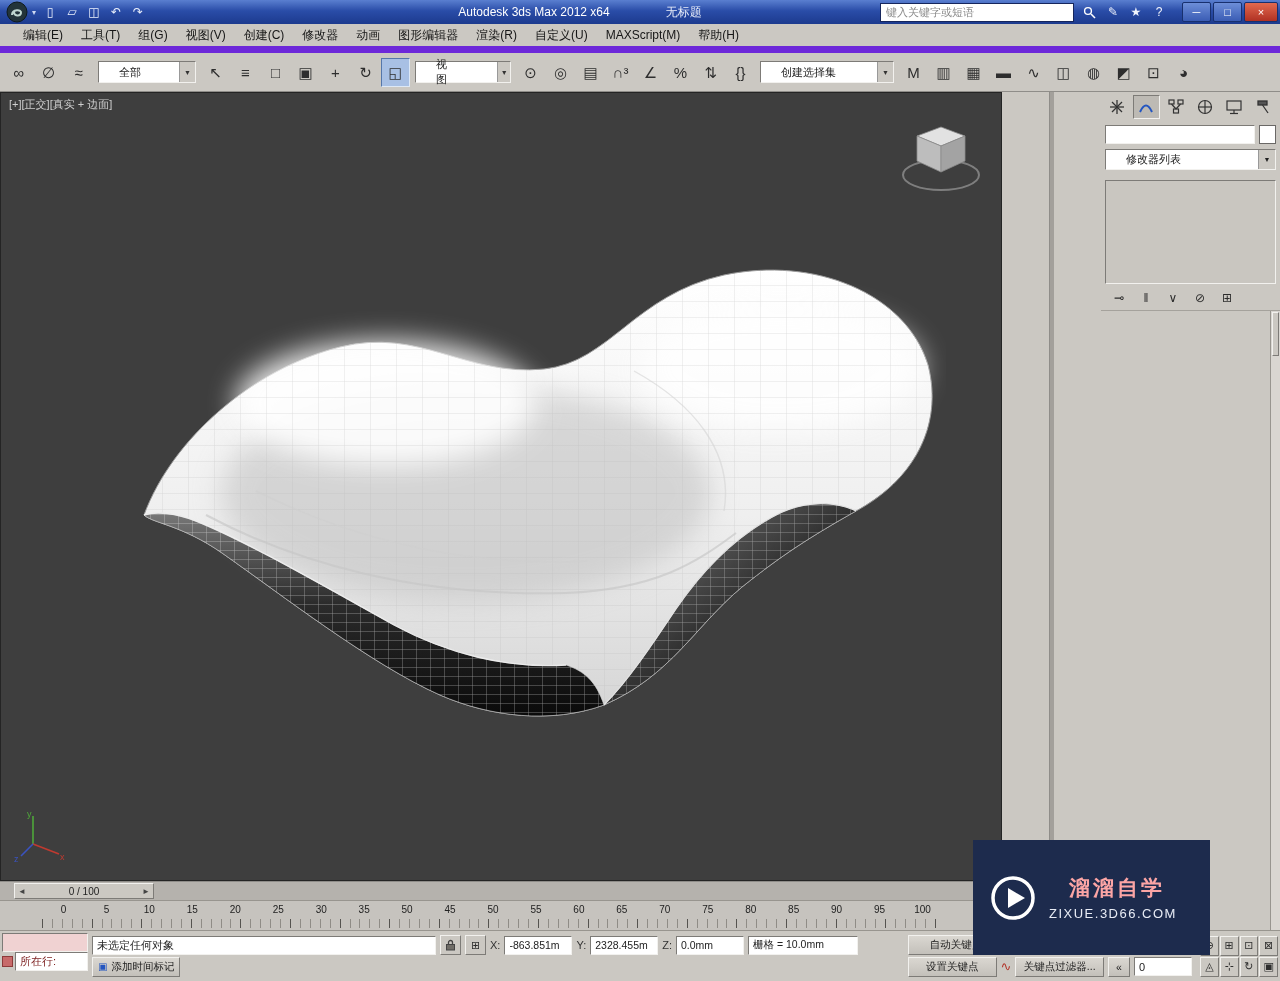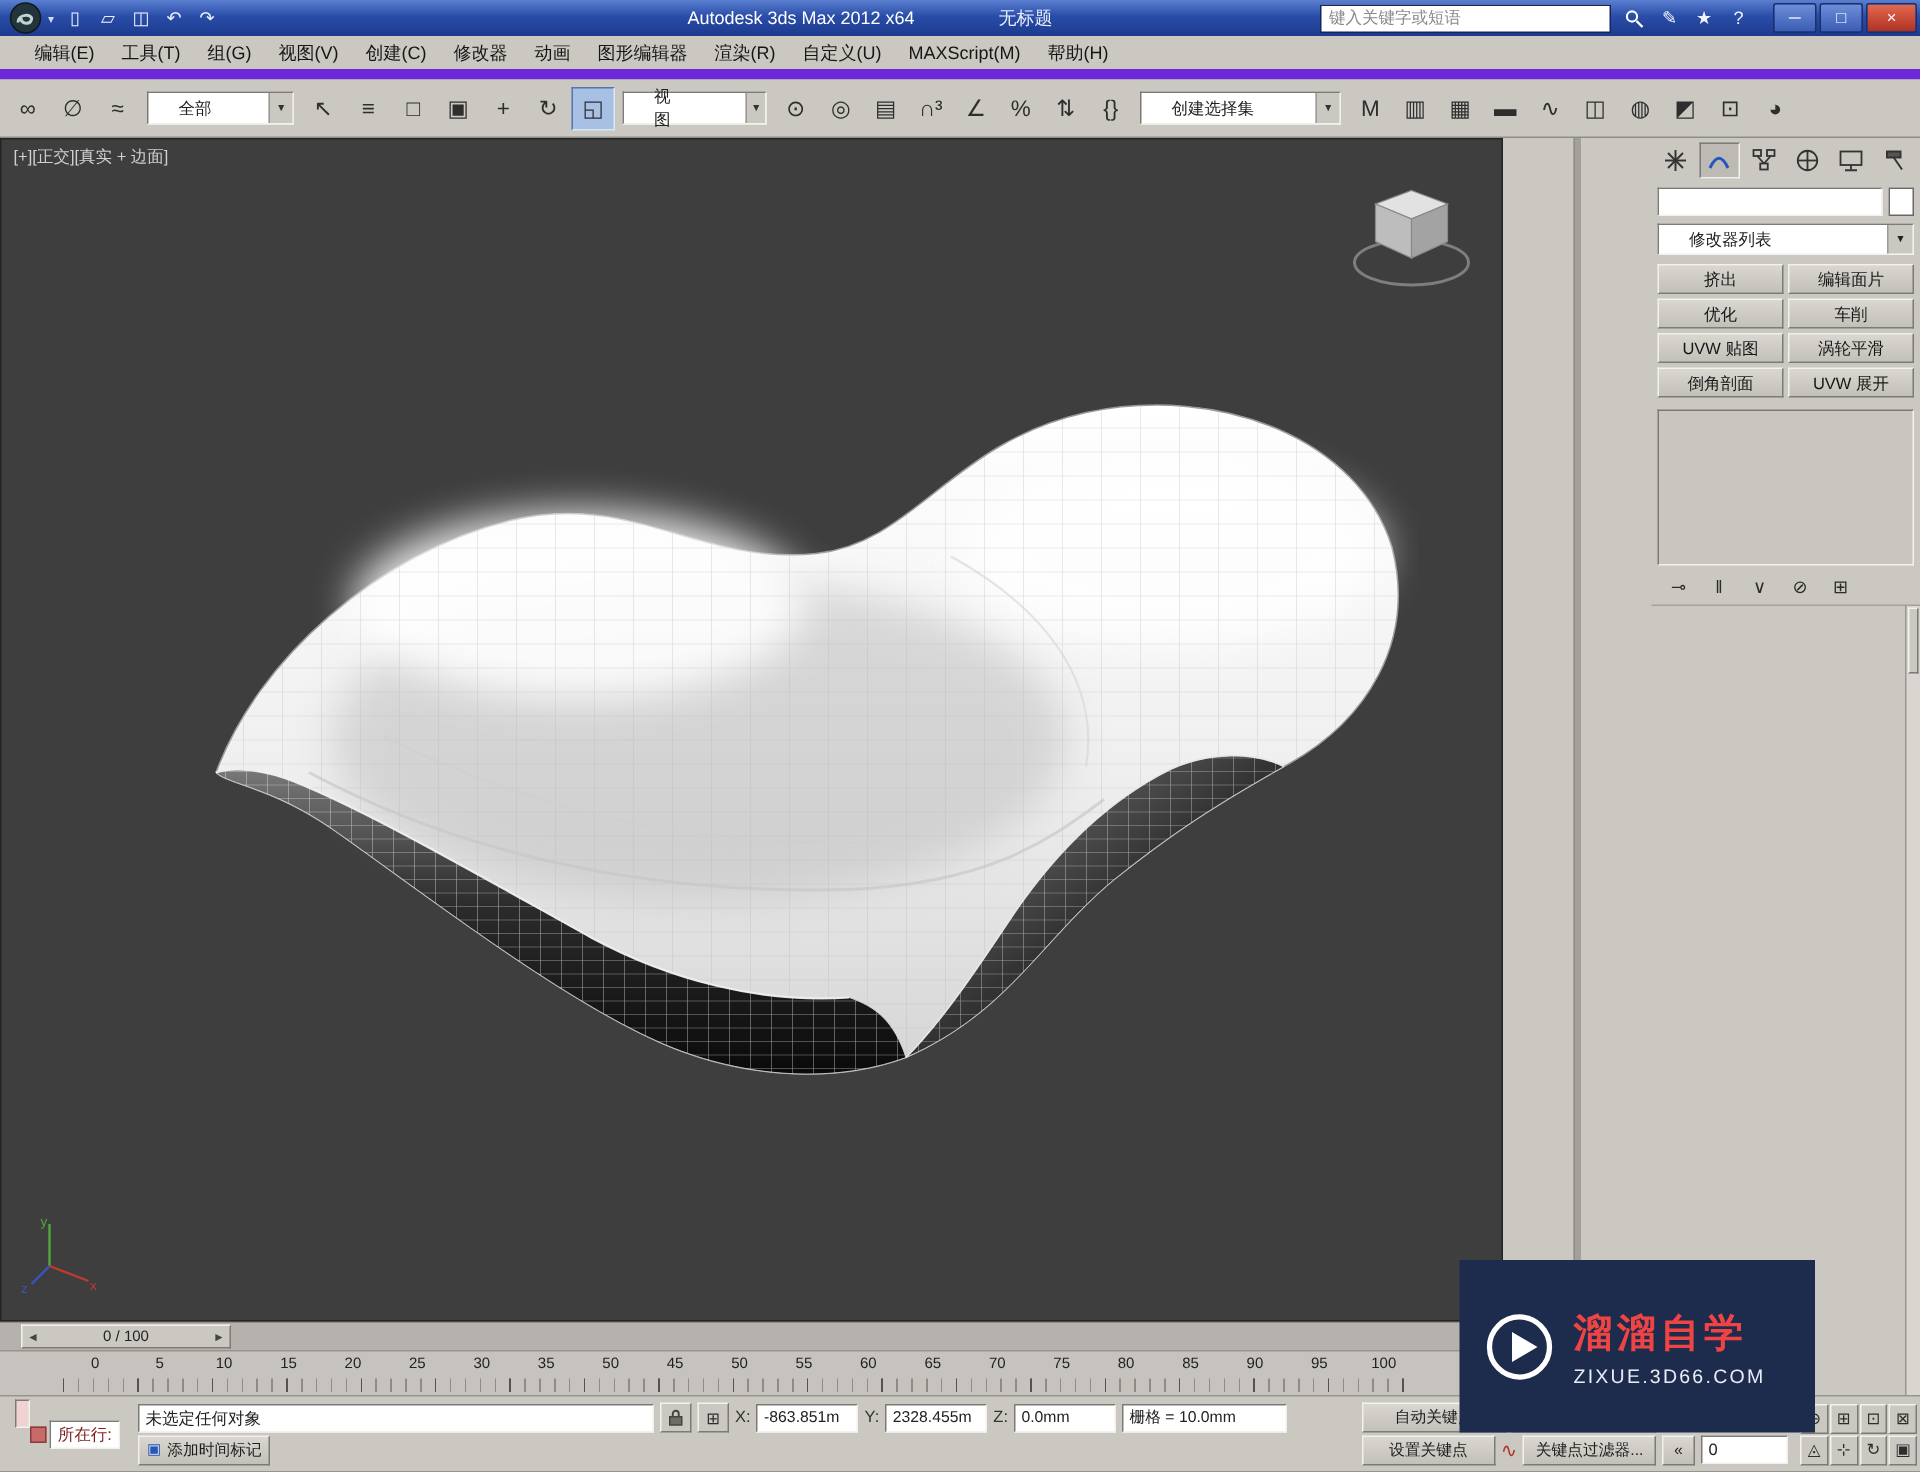--- a/index.html
+++ b/index.html
@@ -105,21 +105,21 @@
   .sibtn{width:20px;height:18px;display:flex;align-items:center;justify-content:center;}
   .sibtn .glyph{font-size:12px;color:#2c2c2c;}
   .rollarea{flex:1;position:relative;background:var(--ui);}
   .pscroll{position:absolute;right:0;top:0;bottom:0;width:9px;background:#d9d6d1;border-left:1px solid #98958f;}
   .pthumb{margin:1px;height:42px;background:var(--ui);border:1px solid;border-color:var(--hi) var(--lo) var(--lo) var(--hi);}
 
   
   .statusbar{height:46px;flex:0 0 46px;background:var(--ui);border-top:1px solid #98958f;
     display:flex;font-size:11px;color:#1d1d1d;padding:2px;gap:4px;}
   .statusbar .row{display:flex;align-items:center;gap:4px;height:19px;}
-  .sb-listener{width:86px;display:flex;flex-direction:row;justify-content:center;}
+  .sb-listener{width:86px;display:flex;flex-direction:column;justify-content:flex-start;}
   .fld{background:#fff;border:1px solid;border-color:var(--lo) var(--hi) var(--hi) var(--lo);
     height:17px;display:flex;align-items:center;padding:0 4px;color:#222;white-space:nowrap;overflow:hidden;}
   .fld.pink{background:#f0d2d2;}
   .listener-row{display:flex;align-items:center;gap:2px;}
   .mini-red{width:9px;height:9px;background:#c76a6a;border:1px solid #8d3a3a;}
   .listener-line{flex:1;}
   .listener-line .red{color:#7c1f1f;}
   .sb-main{flex:1;display:flex;flex-direction:column;justify-content:space-evenly;min-width:0;}
   .fld.status{width:334px;flex:none;}
   .fld.coord{width:58px;flex:none;font-size:10.5px;}
@@ -142,21 +142,21 @@
   .navtile{display:flex;align-items:center;justify-content:center;background:var(--ui);
     border:1px solid;border-color:var(--hi) var(--lo) var(--lo) var(--hi);}
   .navtile .glyph{font-size:11px;color:#2e2e2e;}
   .wave{font-size:13px;}
   .timetag .t-blue{margin-right:4px;font-size:10px;}
 
   
   .watermark{position:absolute;left:973px;top:840px;width:237px;height:115px;background:#1d2b4d;
     display:flex;align-items:center;gap:12px;padding-left:16px;box-sizing:border-box;z-index:50;}
   .wm-text{display:flex;flex-direction:column;gap:4px;}
-  .wm-brand{color:#ef4444;font-size:26px;font-weight:bold;letter-spacing:3px;}
+  .wm-brand{color:#fca5a5;font-size:21px;font-weight:bold;letter-spacing:3px;margin-left:20px;}
   .wm-site{color:#e8ecf5;font-size:13px;letter-spacing:1.5px;}
 </style>
 </head>
 <body>
 
 <div class="titlebar">
   <span class="maxlogo">
     <svg width="22" height="22" viewBox="0 0 22 22">
       <circle cx="11" cy="11" r="10" fill="#23343a" stroke="#0e1a1e"></circle>
       <path d="M6 14 C6 8,16 8,15 12 C14 16,8 15,8 11" fill="none" stroke="#bfd6d0" stroke-width="2"></path>
@@ -507,31 +507,20 @@
       </span>
     </div>
     <div class="cp-name">
       <input class="namefield" value="" style="">
       <span class="swatch"></span>
     </div>
     <div class="modlist">
       <span>修改器列表</span>
       <span class="caret">▼</span>
     </div>
-    <div class="btngrid">
-
-    <button class="pbtn">挤出</button>
-        <button class="pbtn">编辑面片</button>
-        <button class="pbtn">优化</button>
-        <button class="pbtn">车削</button>
-        <button class="pbtn">UVW 贴图</button>
-        <button class="pbtn">涡轮平滑</button>
-        <button class="pbtn">倒角剖面</button>
-        <button class="pbtn">UVW 展开</button>
-      </div>
     <div class="stackbox"></div>
     <div class="stackicons">
 
     <span class="sibtn">
           <span class="glyph">⊸</span>
         </span>
         <span class="sibtn">
           <span class="glyph">‖</span>
         </span>
         <span class="sibtn">

